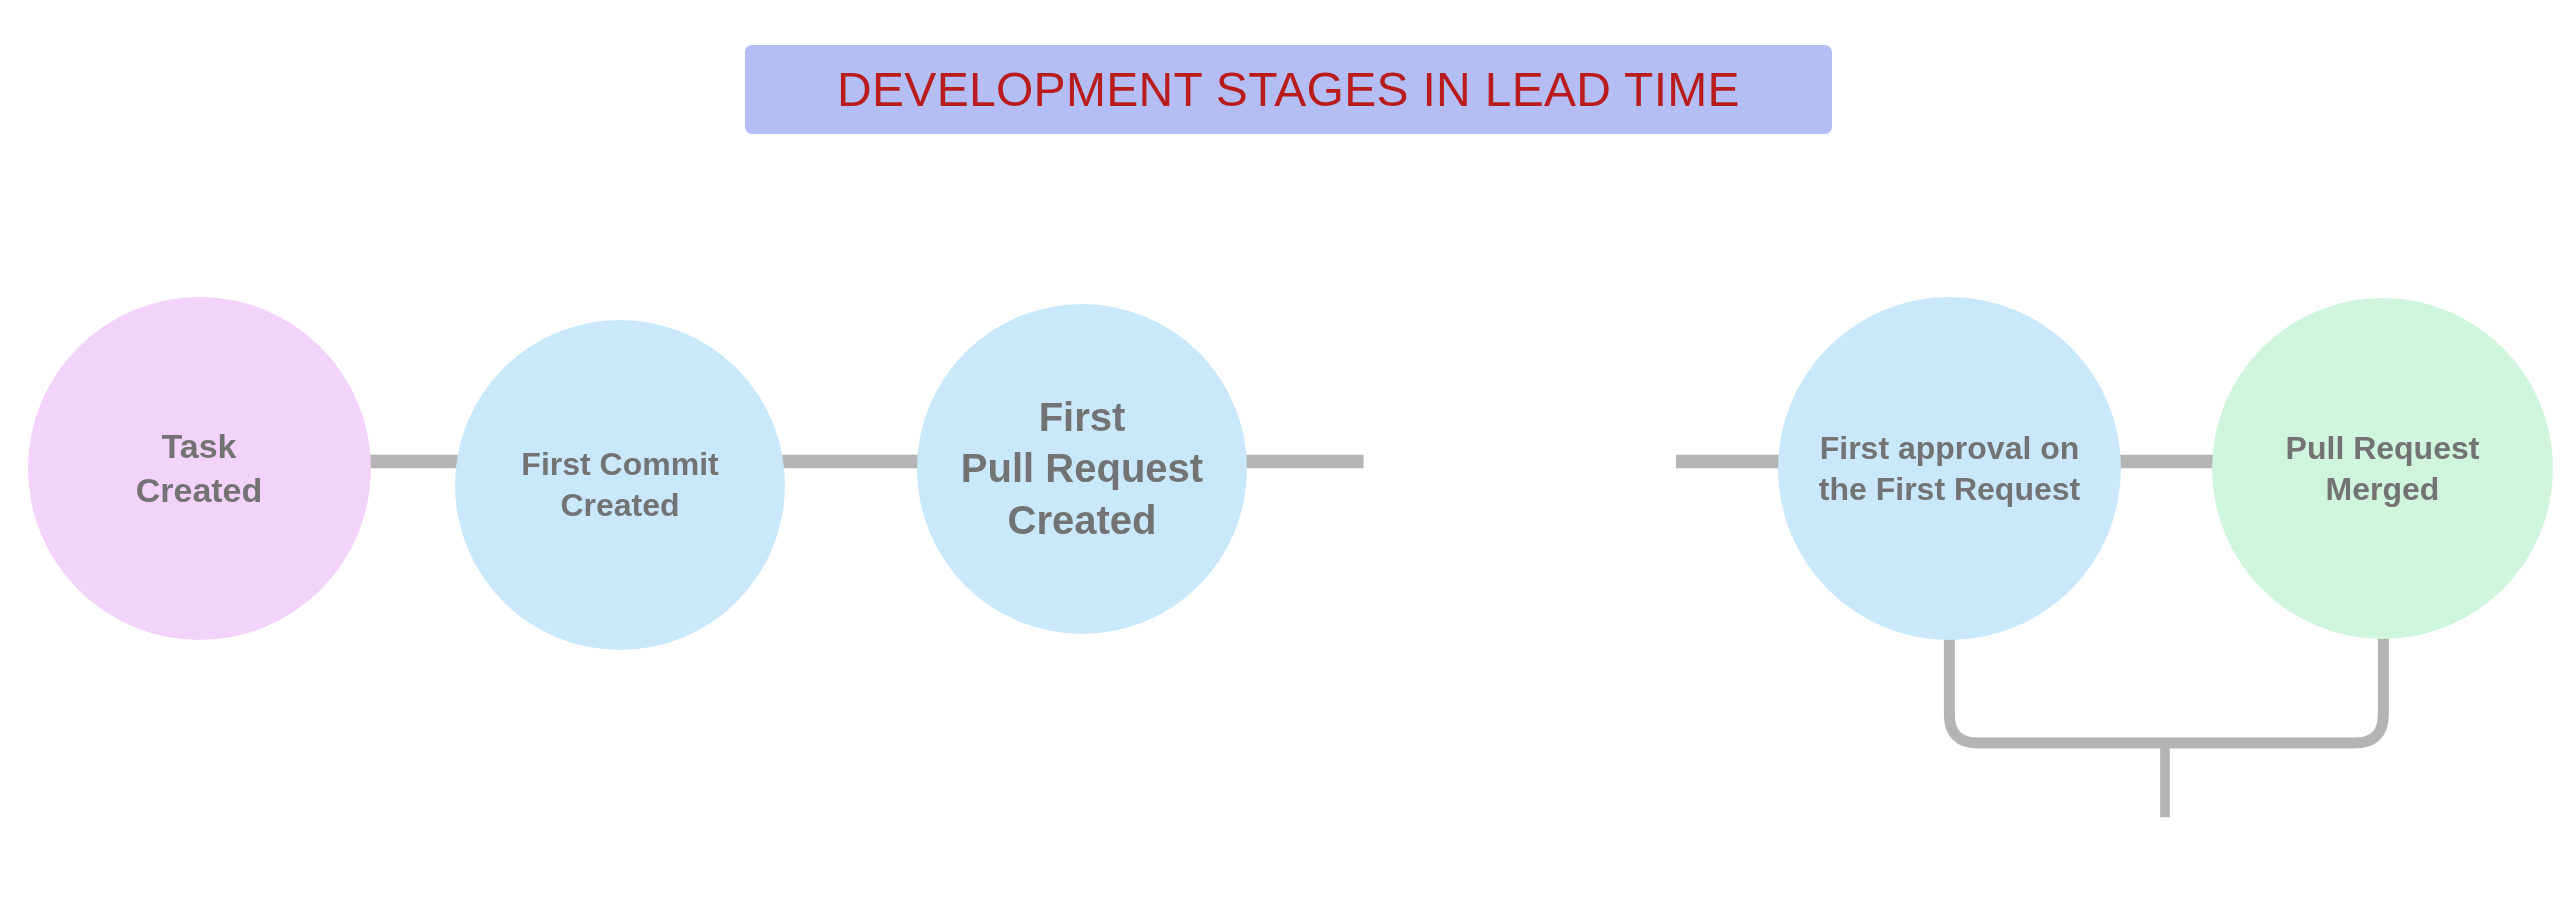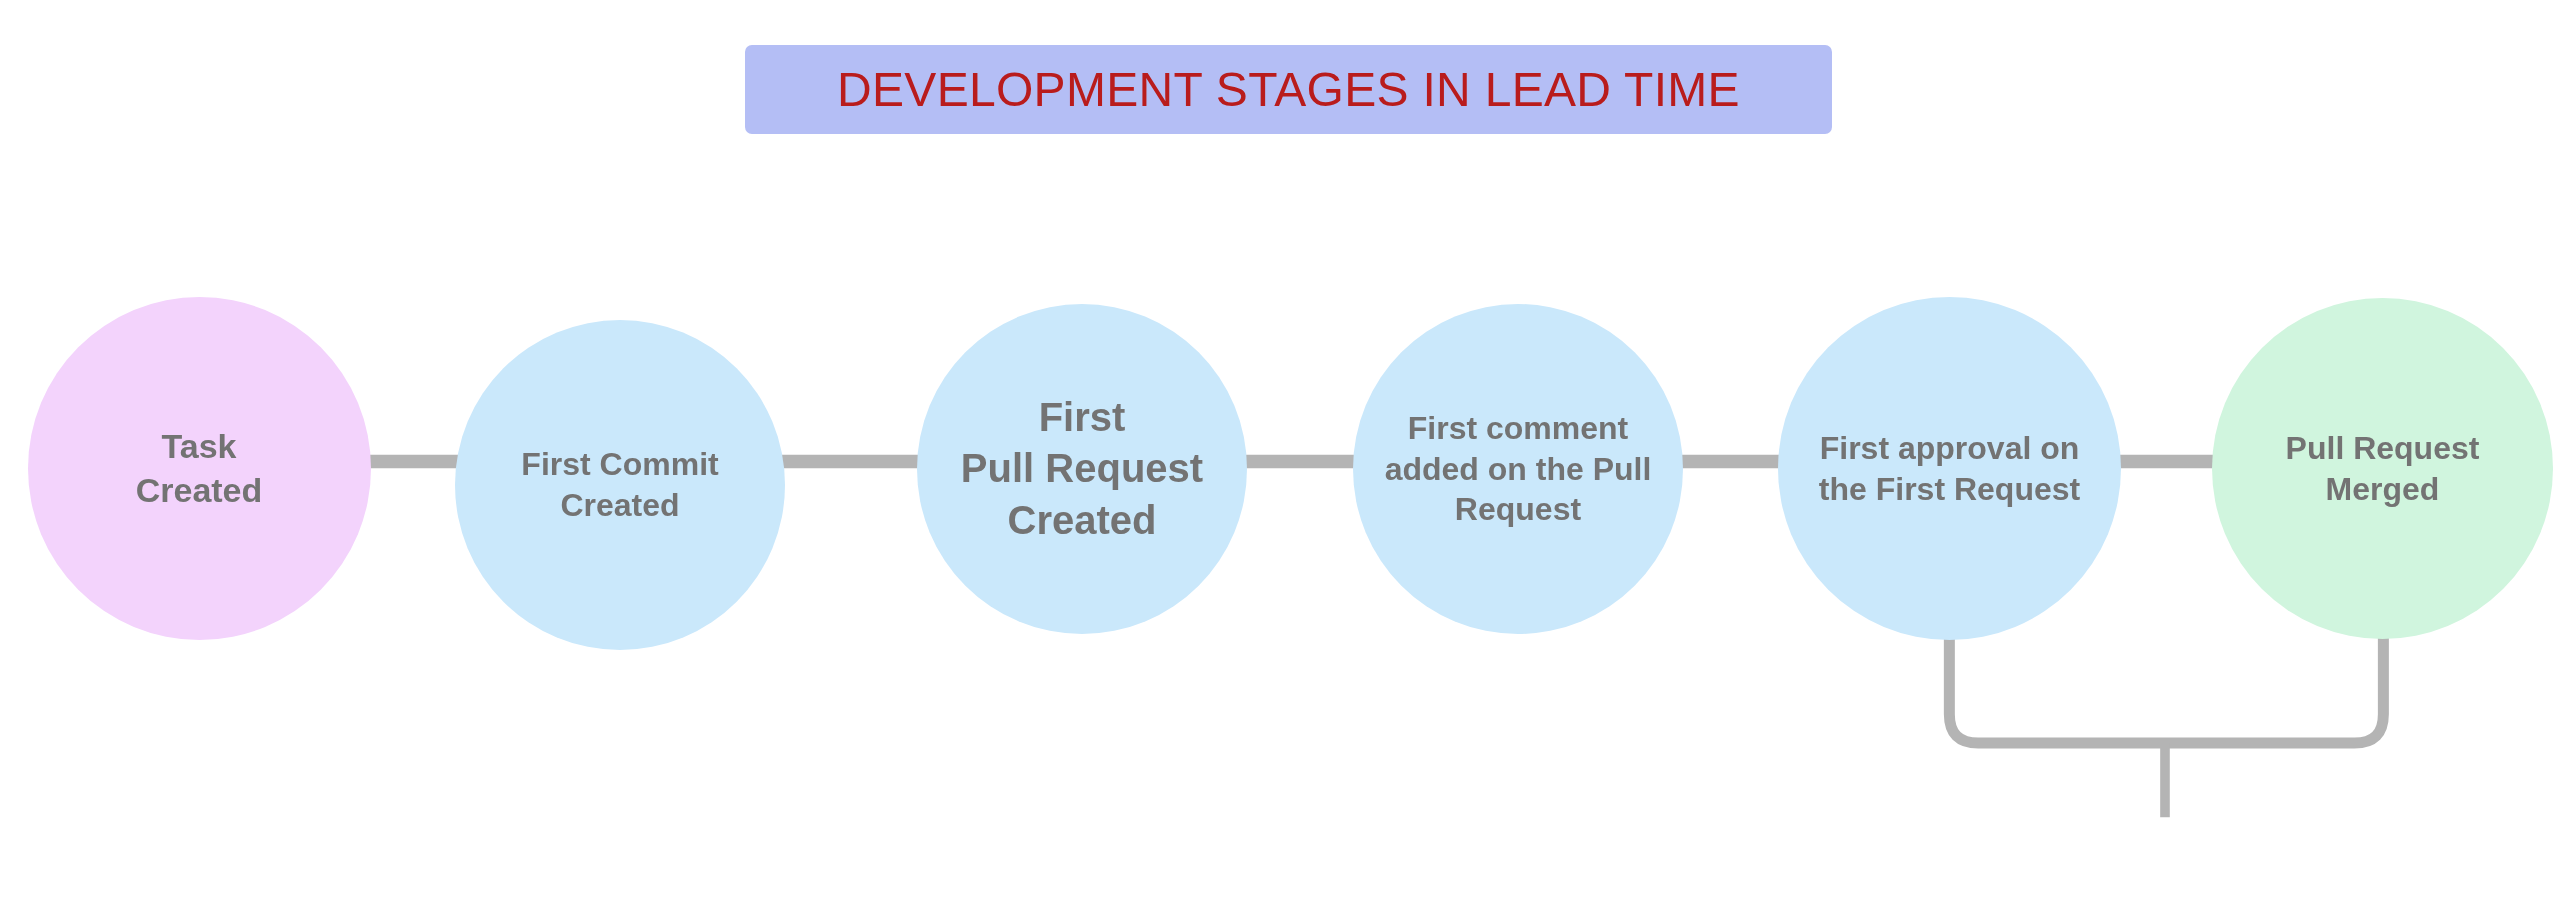--- a/index.html
+++ b/index.html
@@ -128,25 +128,20 @@
     <span class="stage-label" style="font-size:32px;">First Commit
 Created</span>
   </div>
 
   <div class="stage" style="left:917px; top:304px; width:330px; height:330px; background:#cae8fb;">
     <span class="stage-label" style="font-size:40px;">First
 Pull Request
 Created</span>
   </div>
 
-  <div class="stage" style="left:1353px; top:304px; width:330px; height:330px; background:#cae8fb;">
-    <span class="stage-label" style="font-size:32px;">First comment
-added on the Pull
-Request</span>
-  </div>
 
   <div class="stage" style="left:1778px; top:297px; width:343px; height:343px; background:#cae8fb;">
     <span class="stage-label" style="font-size:32px;">First approval on
 the First Request</span>
   </div>
 
   <div class="stage" style="left:2212px; top:298px; width:341px; height:341px; background:#d0f5de;">
     <span class="stage-label" style="font-size:32px;">Pull Request
 Merged</span>
   </div>

